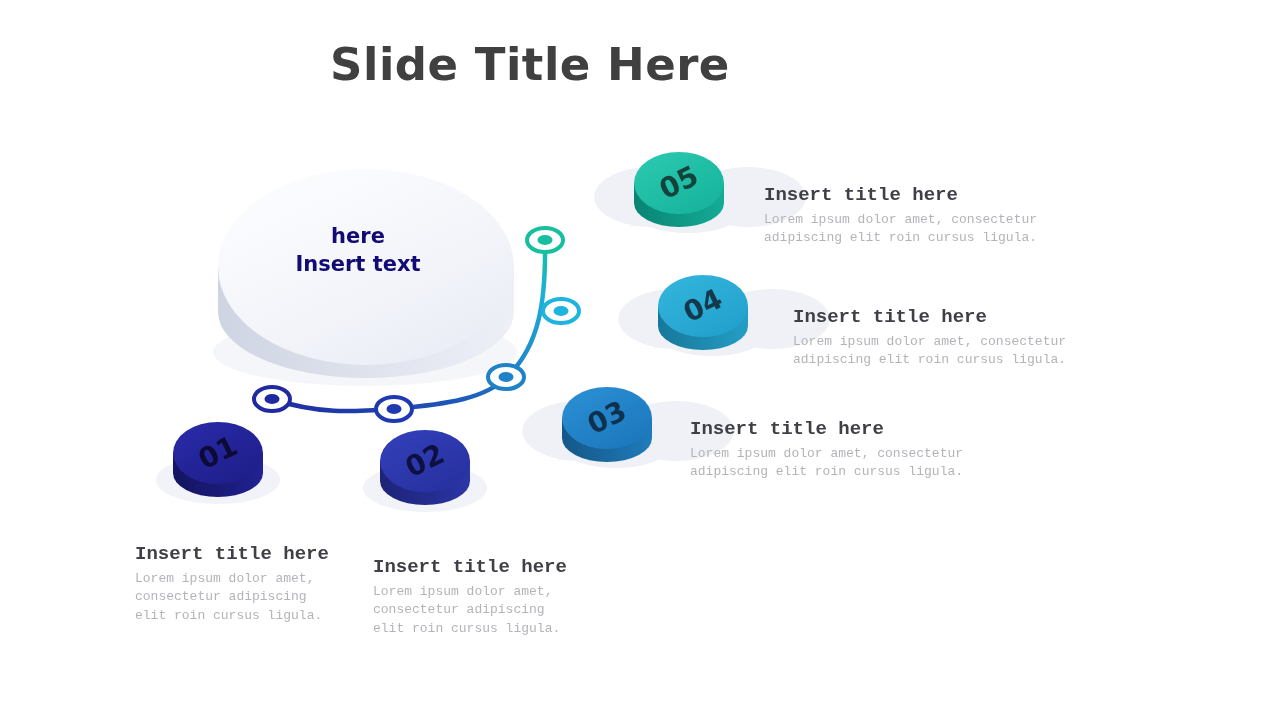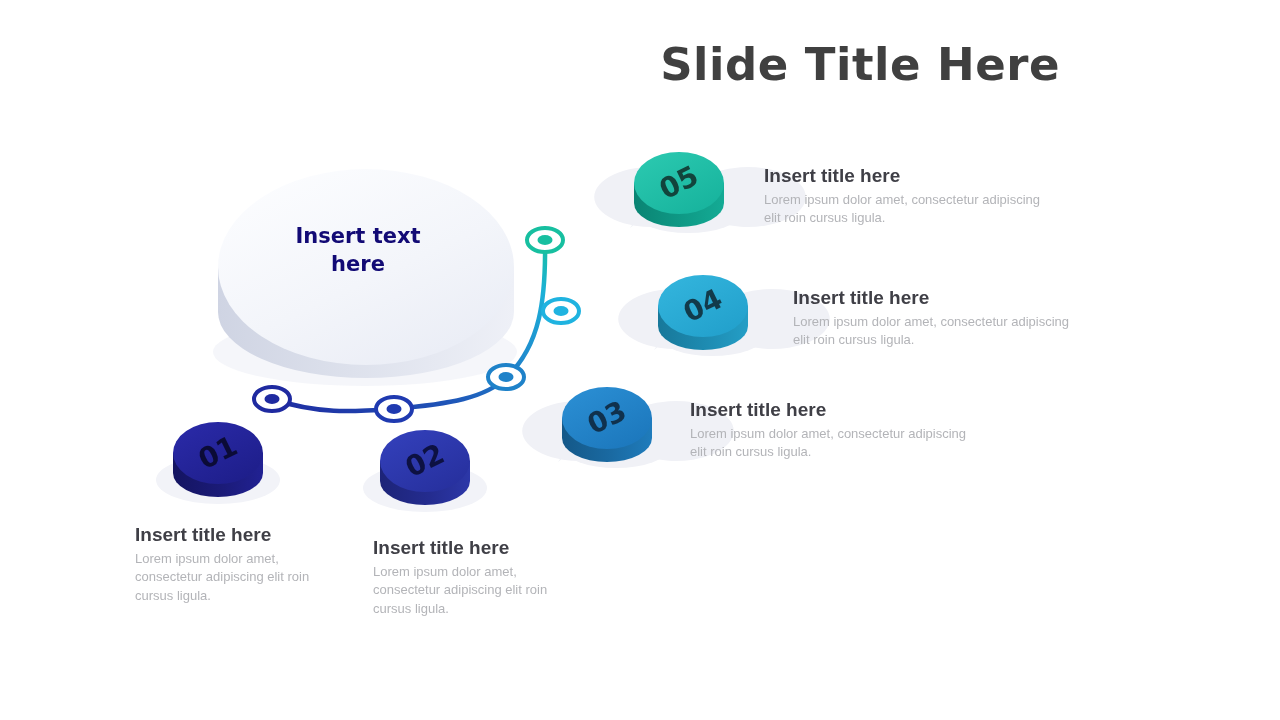--- a/index.html
+++ b/index.html
@@ -20,21 +20,21 @@
     inset: 0;
     background: #ffffff;
   }
 
   
   .slide-title {
     position: absolute;
     left: 0;
     top: 40px;
     width: 1060px;
-    text-align: right;
+    text-align: center;
     font-family: "DejaVu Sans", sans-serif;
     font-size: 45px;
     font-weight: bold;
     color: #404040;
     letter-spacing: 0.5px;
     line-height: 1.1;
   }
 
   
   #stage {
@@ -55,21 +55,22 @@
     font-family: "DejaVu Sans", sans-serif;
     font-size: 21px;
     font-weight: bold;
     color: #120a75;
     line-height: 1.32;
   }
 
   
   .caption {
     position: absolute;
-    font-family: Liberation Sans, sans-serif;
+    font-family: Liberation Mono, monospace;
+    margin-top: 20px;
   }
   .caption .cap-title {
     font-size: 19px;
     font-weight: bold;
     color: #3f3f46;
     line-height: 1.25;
     margin: 0 0 3px 0;
     white-space: nowrap;
   }
   .caption .cap-body {
@@ -238,22 +239,22 @@
 
     <g>
       <ellipse cx="218" cy="480" rx="62" ry="24" fill="#f2f3f8"></ellipse>
       <path d="M 173 453 L 173 473 A 45 24 0 0 0 263 473 L 263 453 Z" fill="url(#side01)"></path>
       <ellipse cx="218" cy="453" rx="45" ry="31" fill="url(#top01)"></ellipse>
       <text x="218" y="462" text-anchor="middle" transform="rotate(-26 218 453)" font-family="DejaVu Sans, sans-serif" font-size="28" font-weight="bold" fill="#0b0b36">01</text>
     </g>
   </svg>
 
   <div class="center-label">
+    <div>here</div>
     <div>Insert text</div>
-    <div>here</div>
   </div>
 
   <div class="caption cap-05">
     <p class="cap-title">Insert title here</p>
     <p class="cap-body">Lorem ipsum dolor amet, consectetur adipiscing elit roin cursus ligula.</p>
   </div>
 
   <div class="caption cap-04">
     <p class="cap-title">Insert title here</p>
     <p class="cap-body">Lorem ipsum dolor amet, consectetur adipiscing elit roin cursus ligula.</p>

